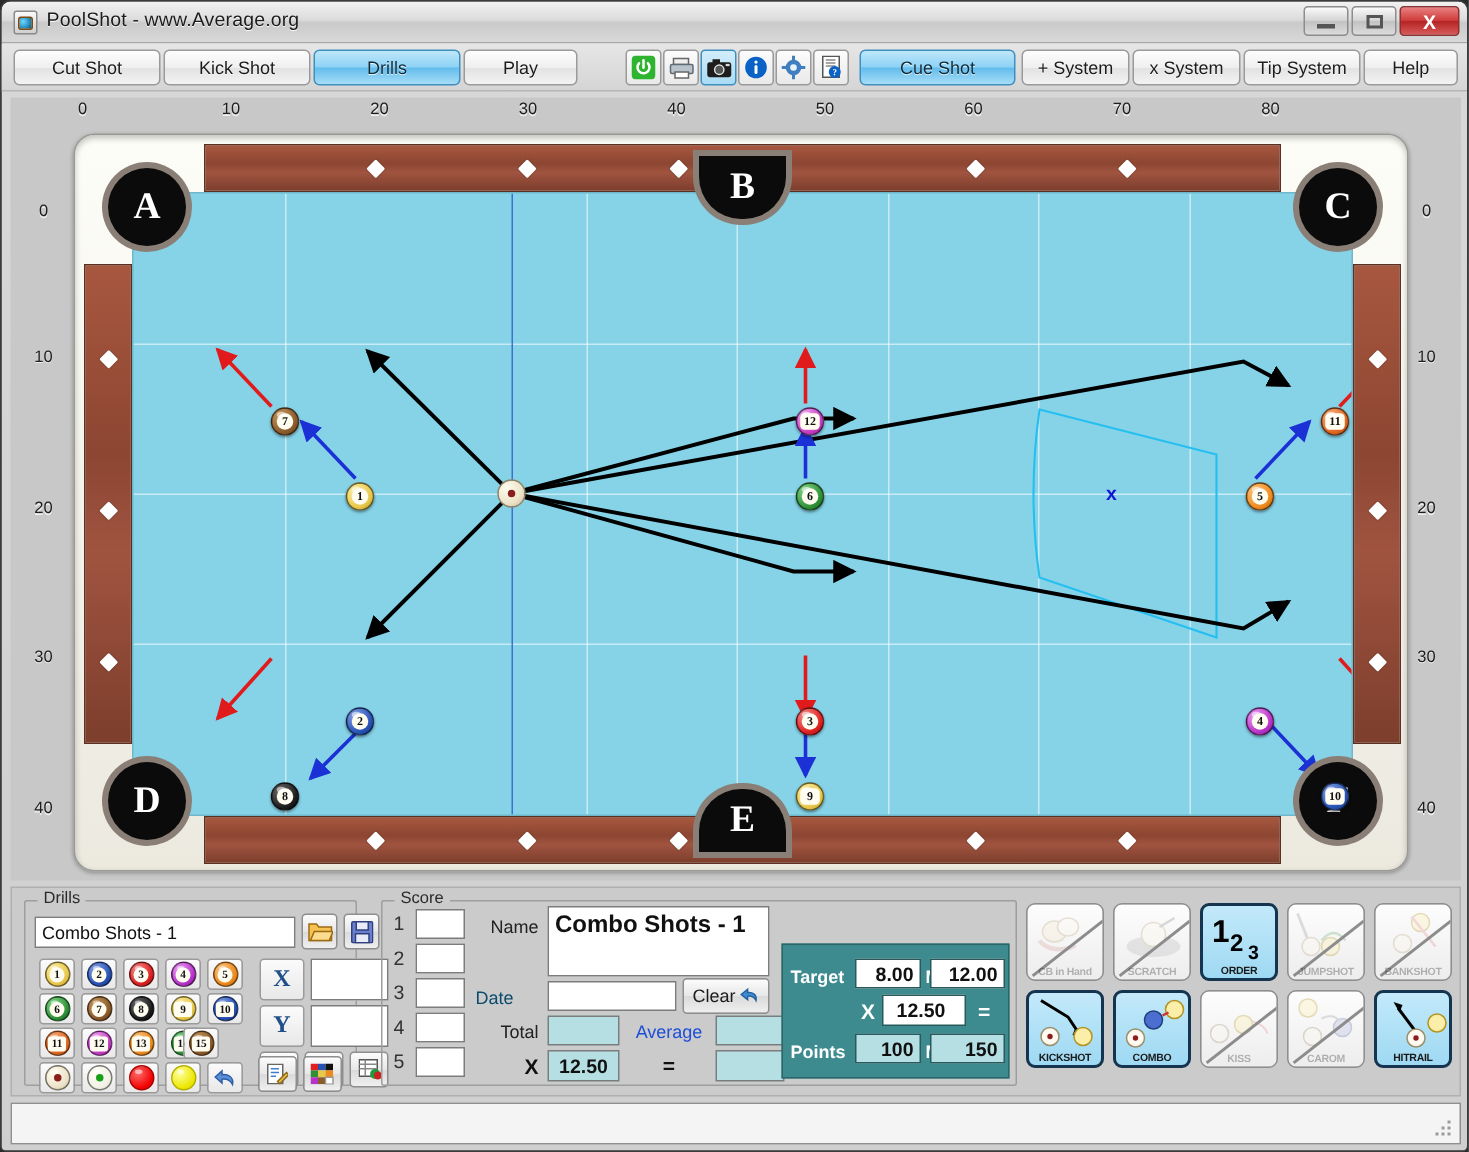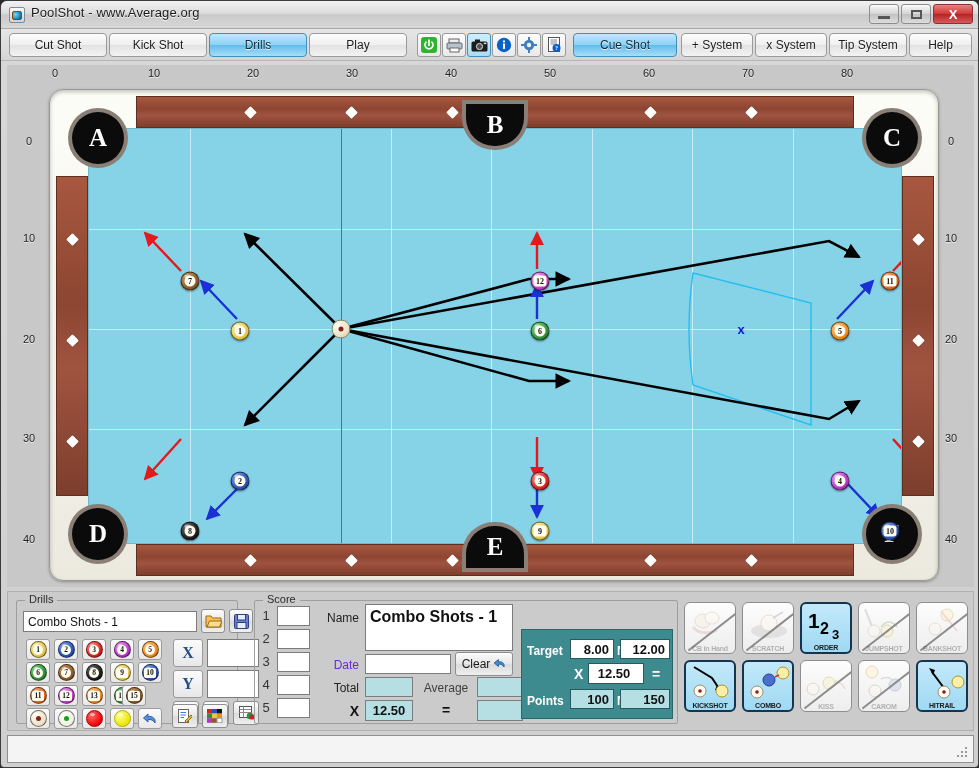--- a/index.html
+++ b/index.html
@@ -305,21 +305,21 @@
       </div>
     <div class="winbtn" id="btn-close">
       <span>X</span>
     </div>
   </div>
 
   <div id="toolbar">
     <div class="tbtn" style="left:8px;width:98px;">Cut Shot</div>
     <div class="tbtn" style="left:108px;width:98px;">Kick Shot</div>
     <div class="tbtn active" style="left:208px;width:98px;">Drills</div>
-    <div class="tbtn" style="left:308px;width:98px;">Play</div>
+    <div class="tbtn" style="left:308px;width:76px;">Play</div>
 
     <div class="ibtn" style="left:416px;">
       <svg width="16" height="16" viewBox="0 0 16 16">
           <rect x="0" y="0" width="16" height="16" rx="3" fill="#2fb42f"></rect>
           <path d="M8 3.2v5" stroke="#fff" stroke-width="1.7" fill="none" stroke-linecap="round"></path>
           <path d="M5 5.2a4 4 0 1 0 6 0" stroke="#fff" stroke-width="1.7" fill="none" stroke-linecap="round"></path>
         </svg>
     </div>
     <div class="ibtn" style="left:441px;">
       <svg width="17" height="15" viewBox="0 0 17 15">
@@ -843,32 +843,32 @@
 
       <div class="txtin" style="left:22px; top:5px;  width:33px; height:20px;"></div>
       <div class="txtin" style="left:22px; top:28px; width:33px; height:20px;"></div>
       <div class="txtin" style="left:22px; top:51px; width:33px; height:20px;"></div>
       <div class="txtin" style="left:22px; top:74px; width:33px; height:20px;"></div>
       <div class="txtin" style="left:22px; top:97px; width:33px; height:20px;"></div>
 
       <div style="position:absolute; left:62px; top:10px; width:42px; text-align:right; font-size:12px; color:#222;">Name</div>
       <div class="txtin" style="left:110px; top:3px; width:148px; height:47px; font-size:16px; font-weight:bold; align-items:flex-start; padding-top:3px;">Combo Shots - 1</div>
 
-      <div style="position:absolute; left:62px; top:57px; width:42px; text-align:right; font-size:12px; color:#6d28d9;">Date</div>
+      <div style="position:absolute; left:62px; top:57px; width:42px; text-align:left; font-size:12px; color:#0c4a6e;">Date</div>
       <div class="txtin" style="left:110px; top:53px; width:86px; height:20px;"></div>
       <div class="sbtn" style="left:200px; top:51px; width:58px; height:24px;">
         <span style="font-size:12px;">Clear</span>
         <svg width="13" height="12" viewBox="0 0 13 12" style="margin-left:3px">
             <path d="M11 9c.8-4-2.4-5.6-5.6-5.2V1.6L1.2 5l4.2 3.4V6.1c2.4-.3 4.5.7 5.6 2.9z" fill="#3f8fd6" stroke="#25619e"></path>
           </svg>
       </div>
 
       <div style="position:absolute; left:62px; top:80px; width:42px; text-align:right; font-size:12px; color:#222;">Total</div>
       <div class="cyanin" style="left:110px; top:76px; width:48px; height:20px;"></div>
-      <div style="position:absolute; left:162px; top:80px; width:58px; text-align:center; font-size:12px; color:#404040;">Average</div>
+      <div style="position:absolute; left:162px; top:80px; width:58px; text-align:center; font-size:12px; color:#1d4ed8;">Average</div>
       <div class="cyanin" style="left:222px; top:76px; width:46px; height:20px;"></div>
 
       <div style="position:absolute; left:62px; top:102px; width:42px; text-align:right; font-size:14px; font-weight:bold; color:#111;">X</div>
       <div class="cyanin" style="left:110px; top:99px; width:48px; height:21px; justify-content:center; font-weight:bold;">12.50</div>
       <div style="position:absolute; left:162px; top:101px; width:58px; text-align:center; font-size:14px; font-weight:bold; color:#111;">=</div>
       <div class="cyanin" style="left:222px; top:99px; width:46px; height:21px;"></div>
 
 
       <div id="scorepanel-teal" style="left:266px; top:28px; width:152px; height:90px;">
         <div class="teal-lab" style="left:5px; top:14px;">Target</div>

